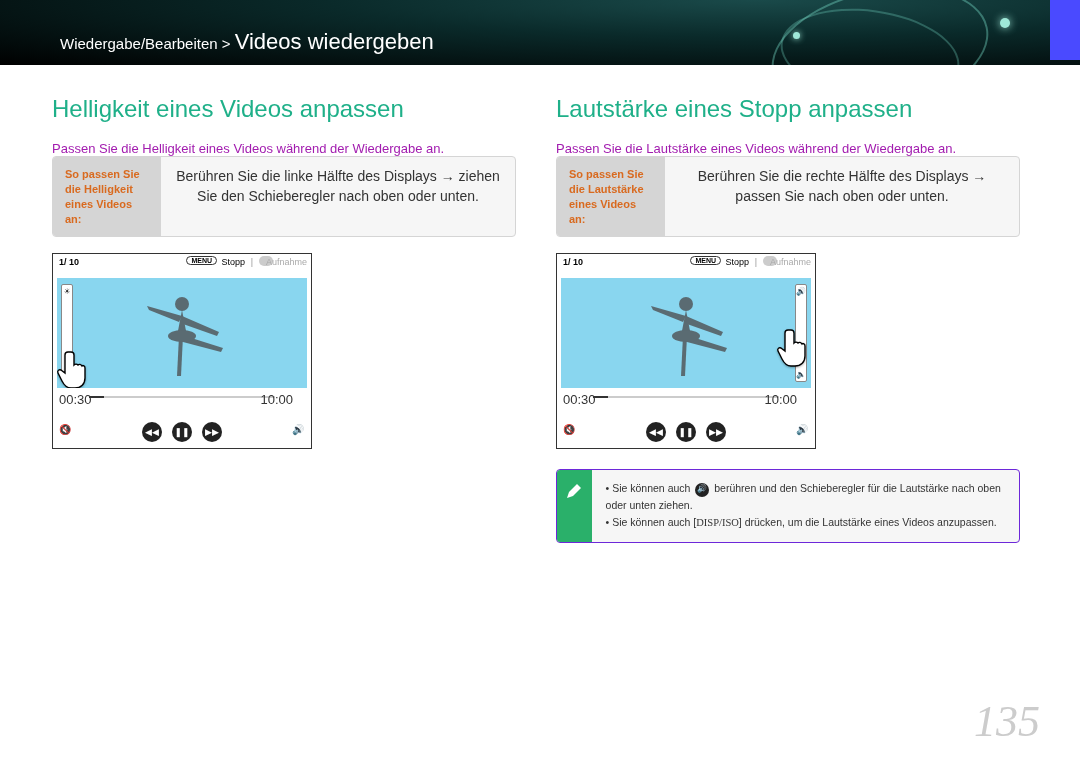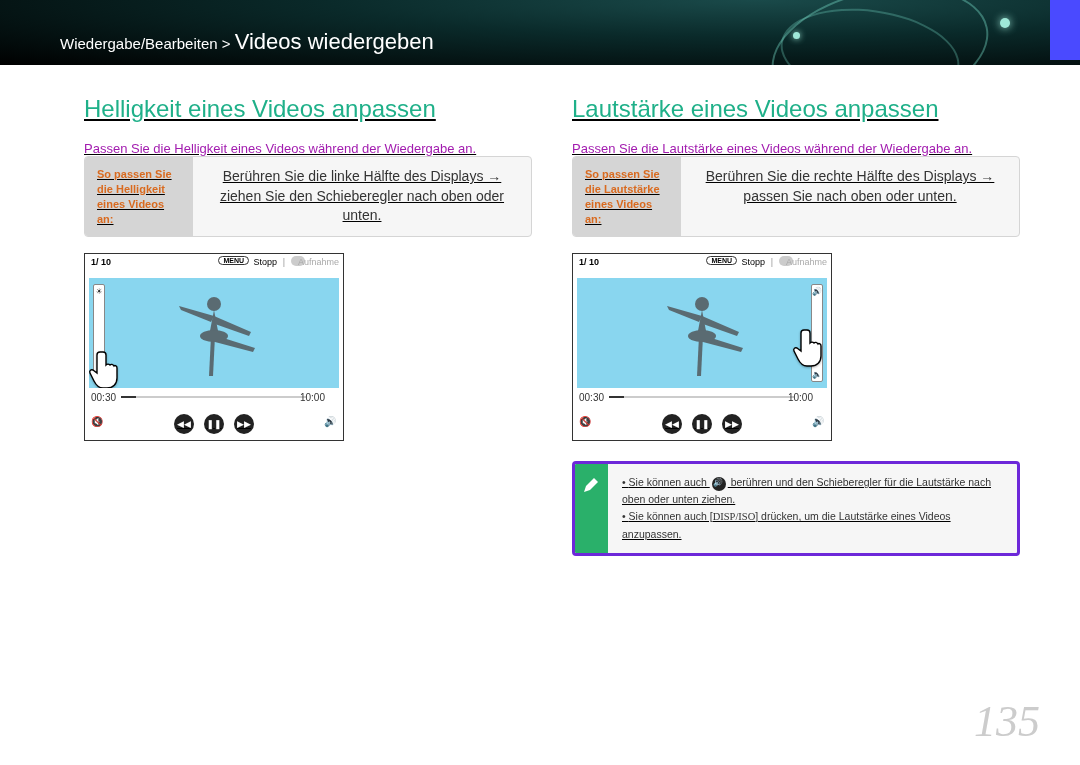--- a/index.html
+++ b/index.html
@@ -38,22 +38,21 @@
   .dot { position: absolute; border-radius: 50%; background: #9fe8d8; }
   .d1 { right: 70px; top: 18px; width: 10px; height: 10px; box-shadow: 0 0 8px #9fe8d8; }
   .d2 { right: 280px; top: 32px; width: 7px; height: 7px; box-shadow: 0 0 6px #9fe8d8; }
   .breadcrumb {
     position: absolute; left: 60px; bottom: 10px;
     color: #fff; font-size: 15px;
   }
   .breadcrumb .big { font-size: 22px; font-weight: 300; }
   .content {
     display: flex; gap: 40px;
-    padding: 30px 60px 0 84px;
-    text-decoration: underline;
+    padding: 30px 60px 0 52px;
   }
   .col { flex: 1; min-width: 0; }
   h2.section {
     color: #1fb089; font-size: 24px; font-weight: 400; margin-bottom: 18px;
   }
   .intro { font-size: 13px; color: #a21caf; }
   .instruction-box {
     display: flex; border: 1px solid #d5d5d5; border-radius: 4px;
     overflow: hidden; background: #f6f6f6; margin-bottom: 16px;
   }
@@ -103,22 +102,22 @@
   }
   .si-top { top: 2px; }
   .si-bot { bottom: 2px; }
   .hand {
     position: absolute; width: 44px; height: 44px;
   }
   .hand svg { filter: drop-shadow(0 1px 1px rgba(0,0,0,.3)); }
   .hand-left { left: -4px; bottom: -2px; }
   .hand-right { right: -6px; bottom: 20px; }
   .player-bar {
-    height: 10px; position: relative; margin: 4px 6px 8px 6px;
-    font-size: 10px; color: #333;
+    height: 10px; position: relative; margin: 4px 6px 16px 6px;
+    font-size: 13px; color: #333;
   }
   .time-l { position: absolute; left: 0; }
   .time-r { position: absolute; right: 12px; }
   .prog {
     position: absolute; left: 30px; right: 30px; top: 4px; height: 2px;
     background: #ccc;
   }
   .prog::before {
     content: ""; position: absolute; left: 0; width: 8%; top: 0; bottom: 0;
     background: #333;
@@ -129,21 +128,21 @@
   }
   .ctrl-btn {
     width: 20px; height: 20px; border-radius: 50%; background: #222;
     display: flex; align-items: center; justify-content: center;
     color: #fff; font-size: 9px;
   }
   .spk { position: absolute; font-size: 10px; top: 6px; }
   .spk-l { left: 6px; }
   .spk-r { right: 6px; }
   .note-box {
-    display: flex; border: 3px solid #6d28d9; border-radius: 4px;
+    display: flex; border: 1px solid #6d28d9; border-radius: 4px;
     background: #f6f6f6; margin-top: 20px; overflow: hidden;
   }
   .note-icon {
     width: 42px; background: #2ab06a; display: flex;
     align-items: flex-start; justify-content: center; padding-top: 10px;
   }
   .note-text {
     font-size: 10.5px; color: #333; padding: 10px 14px; line-height: 1.6;
   }
   .note-text ul { list-style: none; }
@@ -227,21 +226,21 @@
         <span class="spk spk-l">🔇</span>
         <div class="ctrl-btn">◀◀</div>
         <div class="ctrl-btn">❚❚</div>
         <div class="ctrl-btn">▶▶</div>
         <span class="spk spk-r">🔊</span>
       </div>
     </div>
   </div>
 
   <div class="col">
-    <h2 class="section">Lautstärke eines Videos anpassen</h2>
+    <h2 class="section">Lautstärke eines Stopp anpassen</h2>
     <p class="intro">Passen Sie die Lautstärke eines Videos während der Wiedergabe an.</p>
 
     <div class="instruction-box">
       <div class="instruction-label">So passen Sie die Lautstärke eines Videos an:</div>
       <div class="instruction-text">Berühren Sie die rechte Hälfte des Displays → passen Sie nach oben oder unten.</div>
     </div>
 
     <div class="player">
       <div class="player-top">
         <span class="counter">1/ 10</span>

